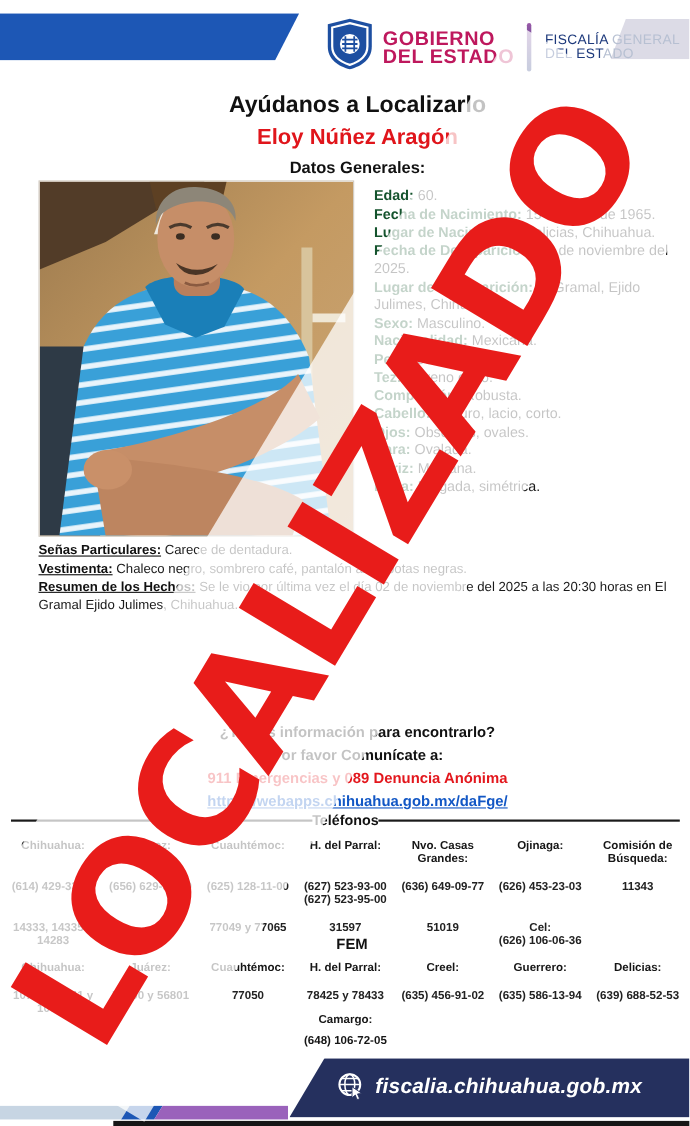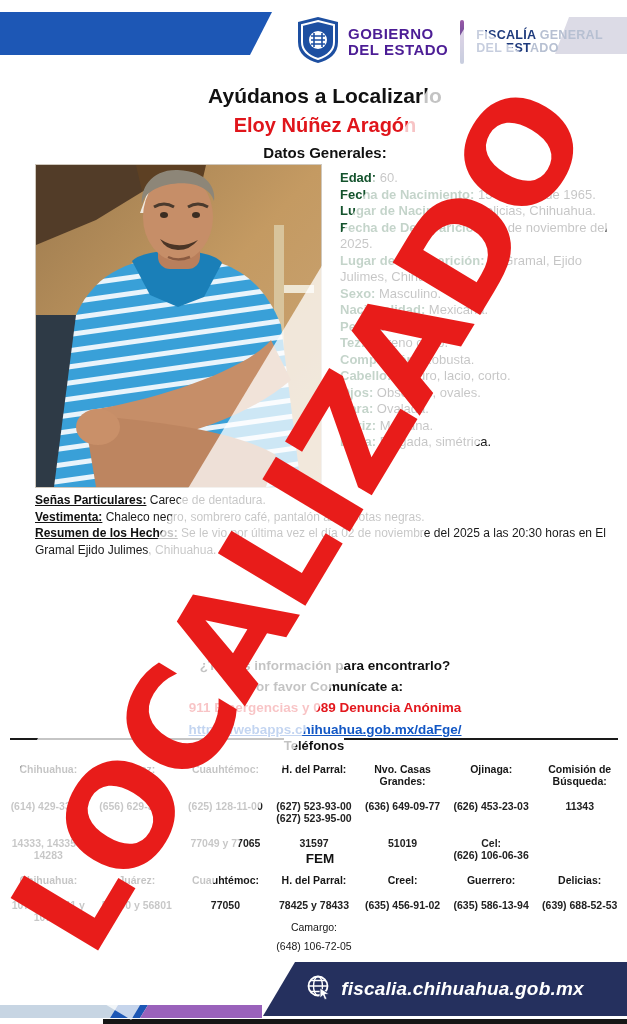--- a/index.html
+++ b/index.html
@@ -6,23 +6,23 @@
   body{width:627px;height:1024px;background:#fff;overflow:hidden;
        font-family:"Liberation Sans",sans-serif;color:#1a1a1a;}
   .page{position:relative;width:627px;height:1024px;background:#fff;overflow:hidden;}
 
   
   .band-blue{position:absolute;left:0;top:12px;width:272px;height:43px;background:#1d57b5;
     clip-path:polygon(0 0,100% 0,calc(100% - 22px) 100%,0 100%);}
   .band-lav{position:absolute;left:555px;top:17px;width:72px;height:37px;background:#dcdbe6;
     clip-path:polygon(14px 0,100% 0,100% 100%,0 100%);}
   .logo-row{position:absolute;left:296px;top:16px;display:flex;align-items:center;gap:8px;}
-  .gob-text{font-weight:bold;color:#4c1d95;font-size:15px;line-height:16px;letter-spacing:.5px;}
+  .gob-text{font-weight:bold;color:#be185d;font-size:18px;line-height:16px;letter-spacing:.5px;}
   .logo-sep{width:4px;height:44px;background:linear-gradient(#9a59a8,#233a7d);border-radius:2px;margin:0 4px;}
-  .fis-text{font-weight:bold;font-size:12.5px;line-height:13px;letter-spacing:.3px;}
+  .fis-text{font-weight:normal;font-size:12.5px;line-height:13px;letter-spacing:.3px;}
   .fis-dark{color:#1e3a7c;} .fis-light{color:#b7c0d2;}
 
   
   .t-help{position:absolute;left:0;top:84px;width:650px;text-align:center;font-size:21px;font-weight:bold;color:#111;}
   .t-name{position:absolute;left:0;top:114px;width:650px;text-align:center;font-size:20px;font-weight:bold;color:#e0151b;}
   .t-datos{position:absolute;left:0;top:144px;width:650px;text-align:center;font-size:15px;font-weight:bold;color:#111;}
 
   
   .photo{position:absolute;left:35px;top:164px;width:285px;height:322px;border:1px solid #cfc8bd;overflow:hidden;}
 
@@ -34,30 +34,30 @@
   .senas{position:absolute;left:35px;top:492px;width:588px;font-size:12px;line-height:16.5px;}
   .senas b{color:#111;text-decoration:underline;}
 
   
   .contact{position:absolute;left:0;top:655px;width:650px;text-align:center;line-height:21px;}
   .c-bold{font-size:13.5px;font-weight:bold;color:#111;}
   .c-red{font-size:13.5px;font-weight:bold;color:#e3171d;}
   .c-link{font-size:13.5px;font-weight:bold;color:#1257c5;text-decoration:underline;}
 
   
-  .divider{position:absolute;left:10px;top:738px;width:608px;display:flex;}
+  .divider{position:absolute;left:10px;top:738px;width:608px;display:flex;align-items:center;}
   .divider .line{flex:1;height:2px;background:#1a1a1a;}
   .divider .word{font-size:13px;font-weight:bold;color:#111;}
   .grid7{position:absolute;left:6px;width:616px;display:grid;grid-template-columns:repeat(7,1fr);
     column-gap:4px;row-gap:13px;font-size:10.5px;text-align:center;color:#161616;}
   .grid7 .hd{font-weight:bold;white-space:pre-line;}
   .grid7 .vl{font-weight:bold;white-space:pre-line;color:#222;}
   #telgrid{top:763px;} #femgrid{top:874px;}
   .fem-title{position:absolute;left:0;top:851px;width:640px;text-align:center;font-size:13.5px;font-weight:bold;color:#111;}
-  .camargo{position:absolute;left:271px;top:918px;width:86px;text-align:center;font-size:10.5px;font-weight:normal;color:#161616;line-height:19px;}
+  .camargo{position:absolute;left:271px;top:918px;width:86px;text-align:center;font-size:10.5px;font-weight:bold;color:#161616;line-height:19px;}
 
   
   .f-navy{position:absolute;left:263px;top:962px;width:364px;height:54px;background:#25305e;
     clip-path:polygon(32px 0,100% 0,100% 100%,0 100%);display:flex;align-items:center;justify-content:center;gap:9px;}
   .f-url{color:#fff;font-size:19px;font-weight:bold;font-style:italic;letter-spacing:.2px;}
   .s-light{position:absolute;left:0;top:1005px;width:118px;height:13px;background:#c7d5e3;
     clip-path:polygon(0 0,100% 0,calc(100% - 8px) 100%,0 100%);}
   .s-blue{position:absolute;left:110px;top:1005px;width:38px;height:13px;background:#1d57b5;
     clip-path:polygon(8px 0,100% 0,calc(100% - 8px) 100%,0 100%);}
   .s-purple{position:absolute;left:140px;top:1005px;width:122px;height:13px;background:#9a62bb;

